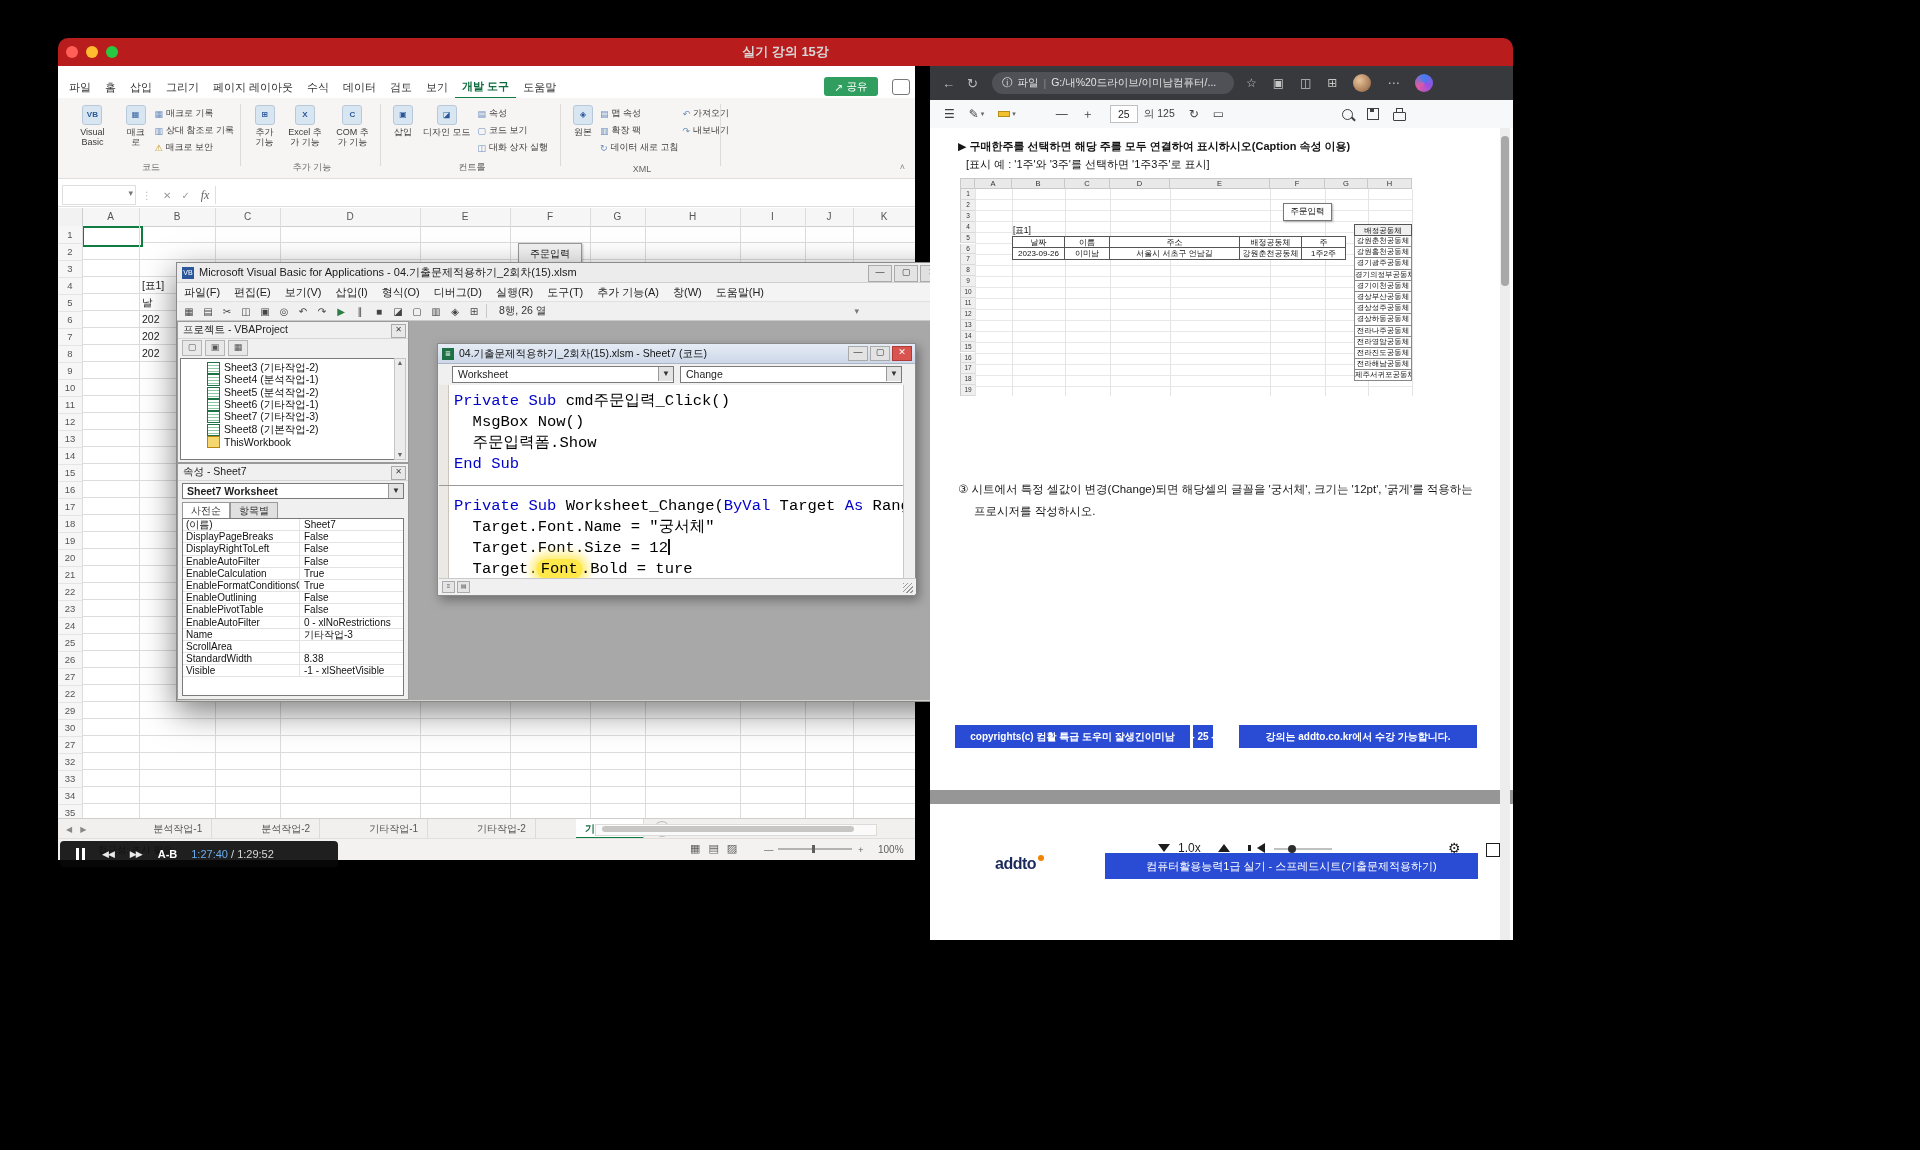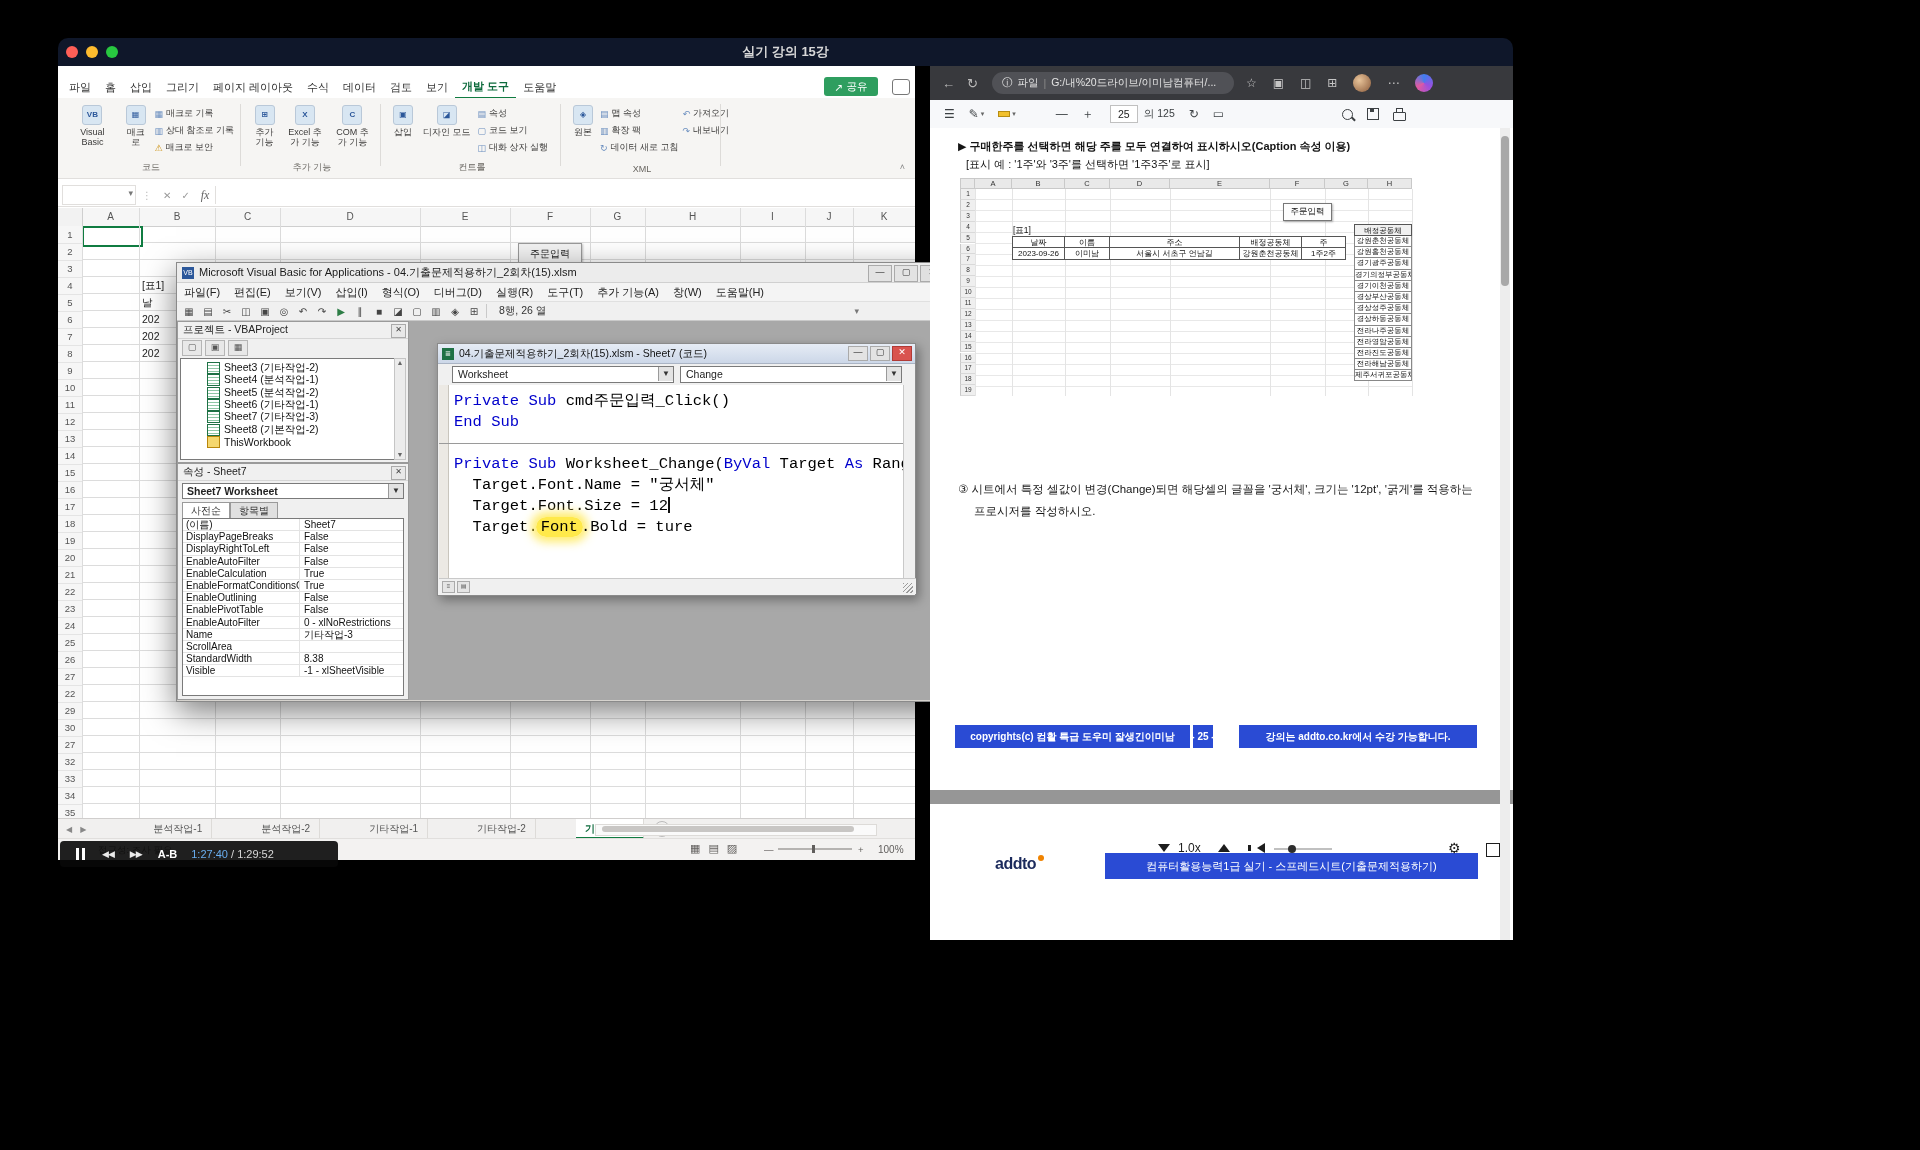--- a/index.html
+++ b/index.html
@@ -1,20 +1,20 @@
 <!DOCTYPE html>
 <html><head>
 <meta charset="utf-8">
 <style>
   html,body{margin:0;padding:0;background:#000;}
   #stage{position:relative;width:1920px;height:1150px;background:#000;overflow:hidden;
          font-family:"Liberation Sans","DejaVu Sans",sans-serif;color:#222;}
   
   #macwin{position:absolute;left:58px;top:38px;width:1455px;height:910px;}
-  #titlebar{position:absolute;left:0;top:0;width:1455px;height:28px;background:#0f172a;
+  #titlebar{position:absolute;left:0;top:0;width:1455px;height:28px;background:#b91c1c;
             border-radius:10px 10px 0 0;display:flex;align-items:center;}
   #titlebar .title{position:absolute;left:0;right:0;text-align:center;font-size:13px;font-weight:bold;color:#d8d8d8;}
   .tl{width:12px;height:12px;border-radius:50%;margin-left:8px;}
   
   #excel-pane{position:absolute;left:0;top:28px;width:857px;height:794px;background:#fff;overflow:hidden;}
   #ribbon-tabs{position:absolute;left:4px;top:10px;height:22px;display:flex;align-items:center;font-size:11px;color:#333;}
   .rtab{padding:3px 7px;white-space:nowrap;}
   .rtab.active{color:#0e6b3d;font-weight:bold;border-bottom:2.5px solid #107c41;}
   #share-btn{position:absolute;left:766px;top:11px;width:54px;height:19px;background:#2f9e5f;color:#fff;
              border-radius:3px;font-size:10.5px;display:flex;align-items:center;justify-content:center;gap:3px;}
@@ -683,20 +683,22 @@
             </div>
             <div class="ccombo" style="left:242px;width:222px">
               <span>Change</span>
               <div class="combo-arrow">▼</div>
             </div>
           </div>
           <div id="code-body">
             <div id="code-margin"></div>
             <div id="code-lines">
                 <div class="code-line"><span class="kw">Private Sub </span><span>cmd주문입력_Click()</span></div>
+                <div class="code-line"><span>  MsgBox Now()</span></div>
+                <div class="code-line"><span>  주문입력폼.Show</span></div>
                 <div class="code-line"><span class="kw">End Sub</span></div>
                 <div class="code-line proc-sep"></div>
                 <div class="code-line"><span class="kw">Private Sub </span><span>Worksheet_Change(</span><span class="kw">ByVal</span><span> Target </span><span class="kw">As</span><span> Rang</span></div>
                 <div class="code-line"><span>  Target.Font.Name = "궁서체"</span></div>
                 <div class="code-line"><span>  Target.Font.Size = 12</span><span class="caret"></span></div>
                 <div class="code-line"><span>  Target.</span><span class="hl">Font</span><span>.Bold = ture</span></div>
               </div>
           </div>
           <div id="code-vscroll"></div>
           <div id="code-bottom">

